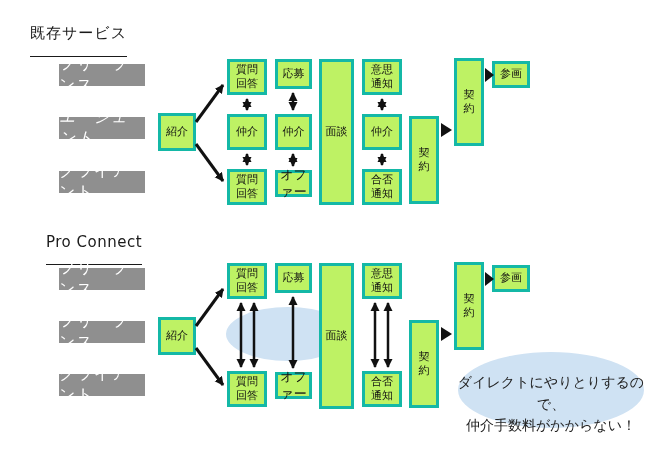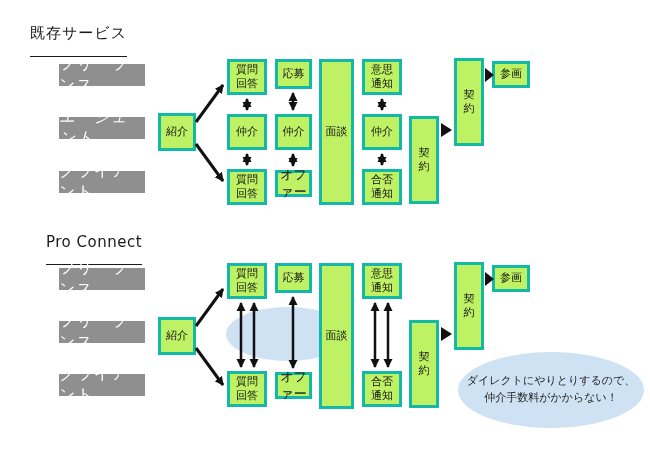--- a/index.html
+++ b/index.html
@@ -23,21 +23,21 @@
   }
   .node {
     position:absolute; z-index:1; background:#bef264;
     border:3px solid #14b8a6; box-sizing:border-box;
     display:flex; align-items:center; justify-content:center;
     text-align:center; font-size:11px; line-height:1.3;
     white-space:pre-line; color:#111;
   }
   .node.small { font-size:13px; letter-spacing:0; }
   .callout-text {
-    position:absolute; z-index:3; font-size:11px; line-height:1.55;
+    position:absolute; z-index:3; font-size:14px; line-height:1.55;
     color:#222; text-align:center; white-space:pre-line;
   }
 </style>
 </head>
 <body>
 
 <div class="canvas">
 
   <svg class="layer highlights" width="650" height="459" viewBox="0 0 650 459">
     <ellipse cx="288" cy="334" rx="62" ry="27" fill="#cfe2f3"></ellipse>

